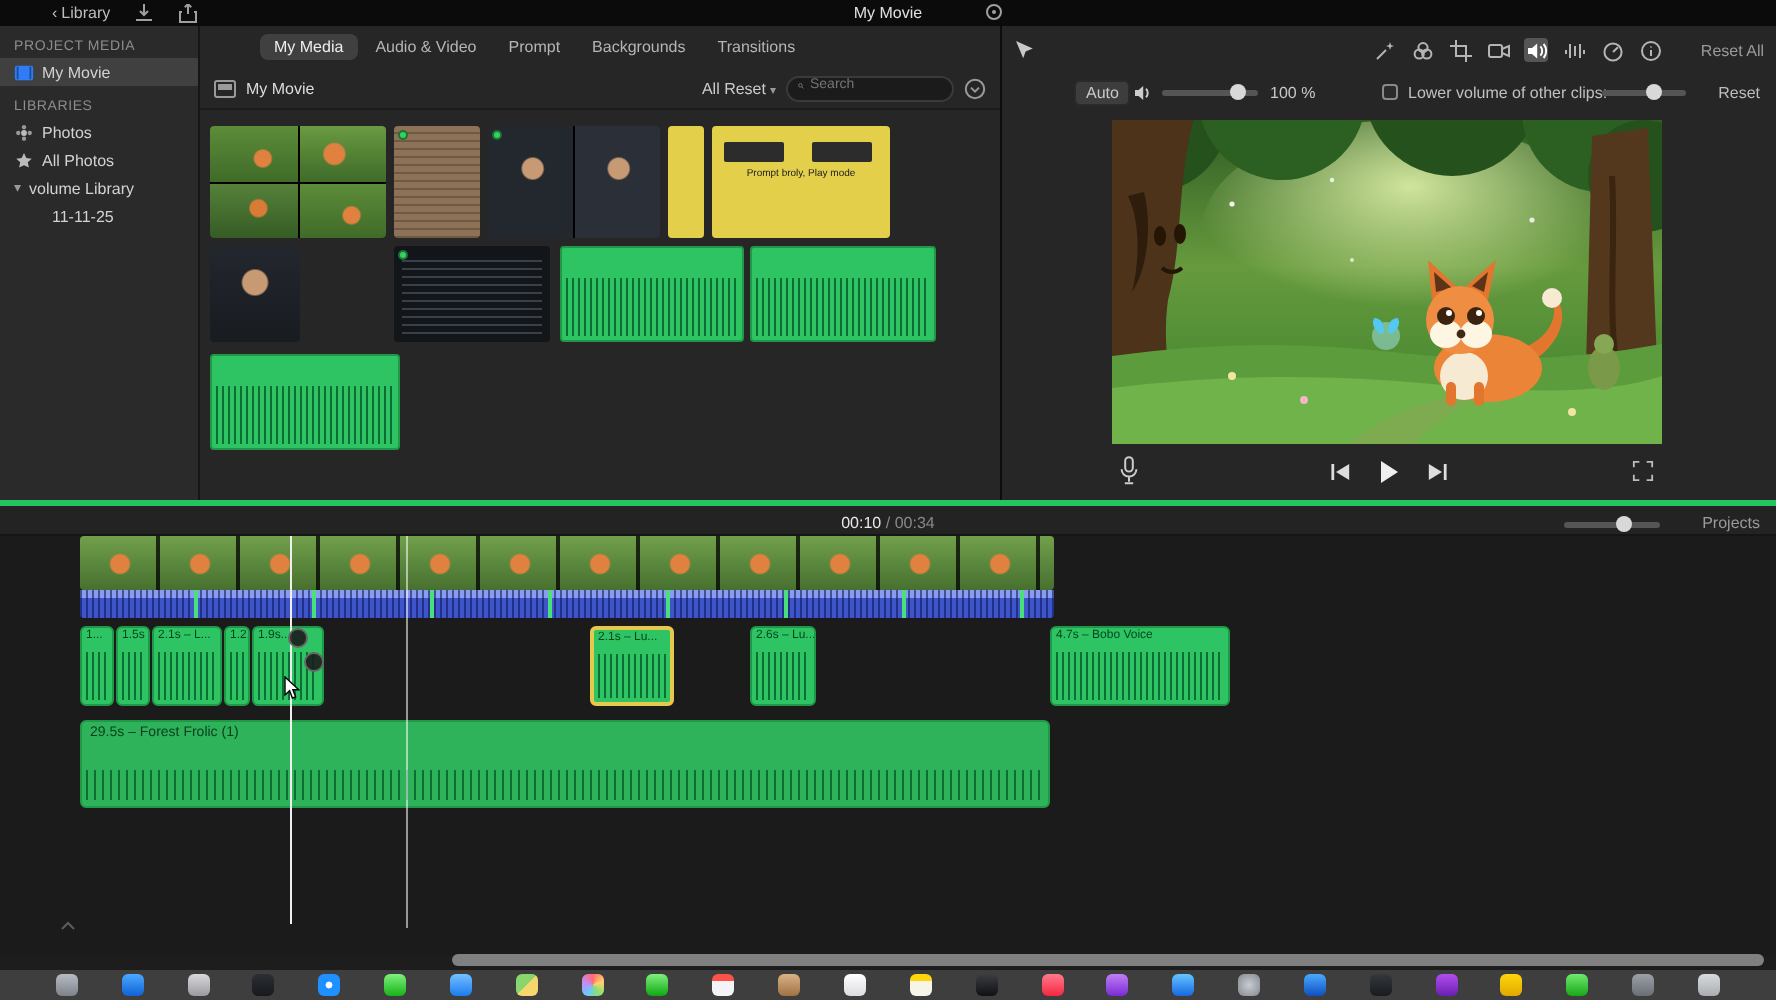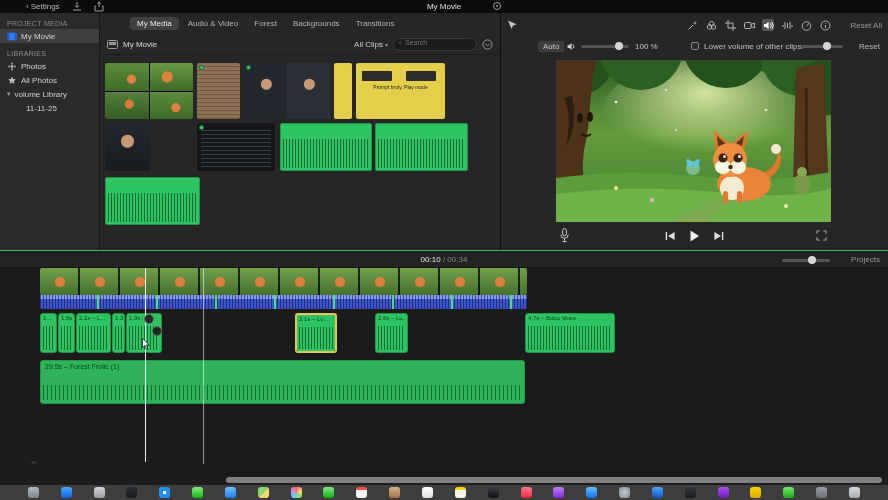--- a/index.html
+++ b/index.html
@@ -75,21 +75,21 @@
   .reset-btn { position:absolute; right:8px; top:3px; color:#bdbdbd; }
 
   .preview { position:absolute; left:55px; top:47px; width:275px; height:162px; background:#000; }
   .preview svg { display:block; width:100%; height:100%; }
 
   .transport { position:absolute; left:0; right:0; top:212px; height:22px; display:flex; align-items:center; justify-content:center; gap:13px; }
   .mic { position:absolute; left:58px; top:3px; }
   .expand { position:absolute; left:315px; top:5px; }
 
   
-  .tl-header { position:absolute; top:250px; left:0; right:0; height:18px; background:#232323; border-top:1px solid #22c55e; border-bottom:1px solid #151515; font-size:8px; }
+  .tl-header { position:absolute; top:250px; left:0; right:0; height:18px; background:#232323; border-top:3px solid #22c55e; border-bottom:1px solid #151515; font-size:8px; }
   .time { position:absolute; left:0; right:0; top:4px; text-align:center; }
   .time .cur { color:#e8e8e8; }
   .time .tot { color:#8a8a8a; }
   .zoom-slider { position:absolute; right:58px; top:8px; width:48px; }
   .settings { position:absolute; right:8px; top:4px; color:#9a9a9a; }
 
   
   .timeline { position:absolute; top:268px; left:0; right:0; height:210px; background:#1b1b1b; }
   .tracks { position:absolute; left:40px; top:0; width:600px; height:150px; }
   .filmstrip { position:absolute; left:0; top:0; width:487px; height:27px; border-radius:2px;
@@ -125,21 +125,21 @@
 </style>
 </head>
 <body>
 
 <div class="app">
 
   <div class="titlebar">
     <div class="tb-left">
       <span class="projects-btn">
         <span>‹</span>
-        <span>Settings</span>
+        <span>Library</span>
       </span>
       <svg class="tb-ic" viewBox="0 0 10 10">
           <path d="M5 0v5M3 3.5 5 5.5 7 3.5M1 8h8" stroke="#bbb" fill="none" stroke-width="1"></path>
         </svg>
       <svg class="tb-ic" viewBox="0 0 10 10">
           <path d="M5 0v5M3.4 1.6 5 0l1.6 1.6M2 4H1v5h8V4H8" stroke="#bbb" fill="none" stroke-width="1"></path>
         </svg>
     </div>
     <div class="tb-title">My Movie</div>
     <div class="tb-right">
@@ -184,33 +184,33 @@
       </div>
       <div class="sb-item indent">
         <span>11-11-25</span>
       </div>
     </aside>
 
     <section class="browser">
       <div class="tabs">
         <span class="tab active">My Media</span>
         <span class="tab">Audio &amp; Video</span>
-        <span class="tab">Forest</span>
+        <span class="tab">Prompt</span>
         <span class="tab">Backgrounds</span>
         <span class="tab">Transitions</span>
       </div>
       <div class="browser-header">
         <svg class="ic" width="11" height="9" viewBox="0 0 11 9">
             <rect x="0.5" y="0.5" width="10" height="8" rx="1" fill="none" stroke="#9a9a9a"></rect>
             <rect x="2" y="2" width="7" height="3" fill="#9a9a9a"></rect>
           </svg>
         <span>My Movie</span>
         <span class="bh-spacer"></span>
         <span class="filter">
-          <span>All Clips</span>
+          <span>All Reset</span>
           <span style="font-size:6px;color:#999">▾</span>
         </span>
         <span class="search-box">
           <svg class="ic" width="8" height="8" viewBox="0 0 8 8">
               <circle cx="3.2" cy="3.2" r="2.4" fill="none" stroke="#8a8a8a"></circle>
               <path d="M5 5l2.4 2.4" stroke="#8a8a8a"></path>
             </svg>
           <input placeholder="Search" style="">
         </span>
         <svg class="ic" width="11" height="11" viewBox="0 0 11 11">

